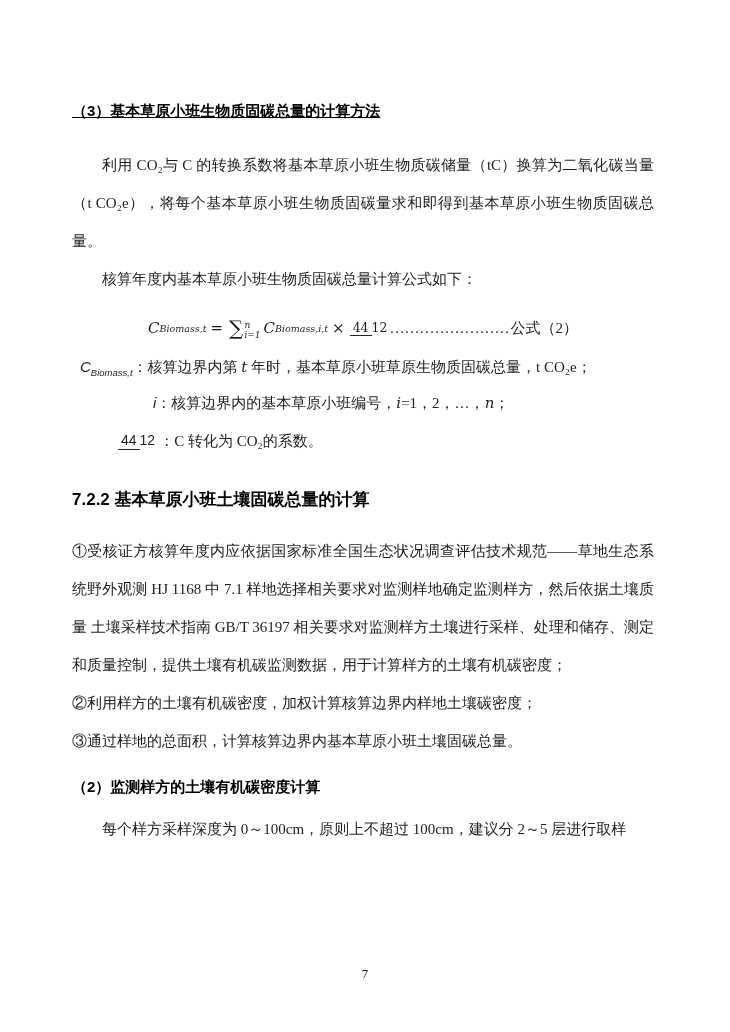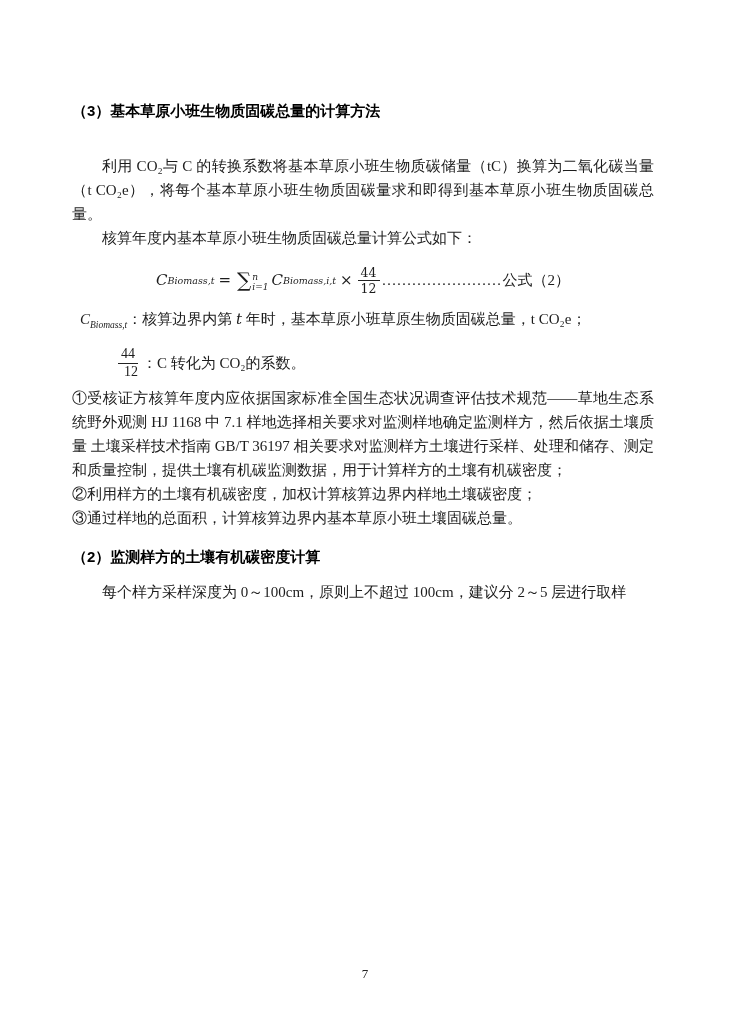--- a/index.html
+++ b/index.html
@@ -4,42 +4,42 @@
 <style>
   html,body{margin:0;padding:0;background:#ffffff;}
   .page{
     width:730px;height:1032px;box-sizing:border-box;
     padding:100px 76px 0 72px;
     position:relative;background:#ffffff;overflow:hidden;
     font-family:"Liberation Serif","DejaVu Serif",serif;
     color:#1c1c1c;
   }
   .hd{font-family:"Liberation Sans","DejaVu Sans",sans-serif;font-weight:700;color:#000;margin:0;}
-  .hd3{font-size:15px;line-height:22px;margin-bottom:32px;}
+  .hd3{font-size:15px;line-height:22px;margin-bottom:24px;text-decoration:underline;}
   .hd2{font-size:17px;line-height:24px;margin:24px 0 20px;}
   .hd3b{font-size:15px;line-height:22px;margin-bottom:16px;}
   .hd3c{font-size:15px;line-height:22px;margin:16px 0 12px;}
-  p{margin:0;font-size:15px;line-height:24px;text-align:justify;}
+  p{margin:0;font-size:15px;line-height:38px;text-align:justify;}
   .indent{text-indent:2em;}
   
   .formula{height:48px;margin:6px 0 0;display:flex;align-items:center;justify-content:center;font-size:15px;}
   .math{font-family:"DejaVu Serif",serif;display:inline-flex;align-items:center;}
   .var{font-style:italic;}
   .math sub{font-size:9.5px;font-style:italic;}
   .op{margin:0 4px;}
   .sigma{font-size:20px;margin-left:2px;}
   .limits{display:inline-flex;flex-direction:column;align-items:flex-start;font-size:9px;line-height:1.15;font-style:italic;margin:0 3px 0 1px;transform:translateY(2px);}
-  .frac{display:inline-flex;flex-direction:column;text-align:center;font-size:12.5px;line-height:1.2;margin:0 1px;}
+  .frac{display:inline-flex;flex-direction:row;text-align:center;font-size:12.5px;line-height:1.2;margin:0 1px;}
   .frac .num{border-bottom:1px solid #222;padding:0 3px;display:block;}
   .frac .den{display:block;}
   .dots{margin:0 1px;}
   
   .where{text-indent:2.3em;line-height:26px;}
   .def{font-size:15px;line-height:30px;}
-  .def .sym{font-family:Liberation Serif, serif;text-align:right;}
+  .def .sym{font-family:Liberation Sans, sans-serif;text-align:right;}
   .def sub{font-size:9.5px;font-style:italic;}
   .def1{margin-left:8px;}
   .def2{margin-left:81px;}
   .def3{margin-left:45px;display:flex;align-items:center;height:46px;}
   .def3 .frac{font-size:14px;margin-right:4px;}
   .dtext i{font-family:"DejaVu Serif",serif;}
   
   .pageno{position:absolute;left:0;right:0;bottom:50px;text-align:center;font-size:13px;color:#222;}
 </style>
 </head>
@@ -73,30 +73,34 @@
       </span>
       <span class="dots">……………………</span>
       <span>公式（2）</span>
   </div>
 
 
   <div class="def def1">
     <span class="sym"><span class="var">C</span><sub>Biomass,t</sub><span>：</span></span><span class="dtext"><span>核算边界内第 </span><i>t</i><span> 年时，基本草原小班草原生物质固碳总量，t CO₂e；</span></span>
   </div>
 
+  <div class="def def2">
+    <span class="sym"><span class="var">i</span><span>：</span></span><span class="dtext"><span>核算边界内的基本草原小班编号，</span><i>i</i><span>=1，2，…，</span><i>n</i><span>；</span></span>
+  </div>
 
   <div class="def def3">
     <span class="sym frac">
         <span class="num">44</span>
         <span class="den">12</span>
       </span>
       <span>：</span>
       <span class="dtext"><span>C 转化为 CO₂的系数。</span></span>
   </div>
 
+  <h2 class="hd hd2">7.2.2 基本草原小班土壤固碳总量的计算</h2>
 
 
 
   <p class="step">①受核证方核算年度内应依据国家标准全国生态状况调查评估技术规范——草地生态系统野外观测 HJ 1168 中 7.1 样地选择相关要求对监测样地确定监测样方，然后依据土壤质量 土壤采样技术指南 GB/T 36197 相关要求对监测样方土壤进行采样、处理和储存、测定和质量控制，提供土壤有机碳监测数据，用于计算样方的土壤有机碳密度；</p>
   <p class="step">②利用样方的土壤有机碳密度，加权计算核算边界内样地土壤碳密度；</p>
   <p class="step">③通过样地的总面积，计算核算边界内基本草原小班土壤固碳总量。</p>
 
   <h3 class="hd hd3c">（2）监测样方的土壤有机碳密度计算</h3>
 
   <p class="indent">每个样方采样深度为 0～100cm，原则上不超过 100cm，建议分 2～5 层进行取样</p>

